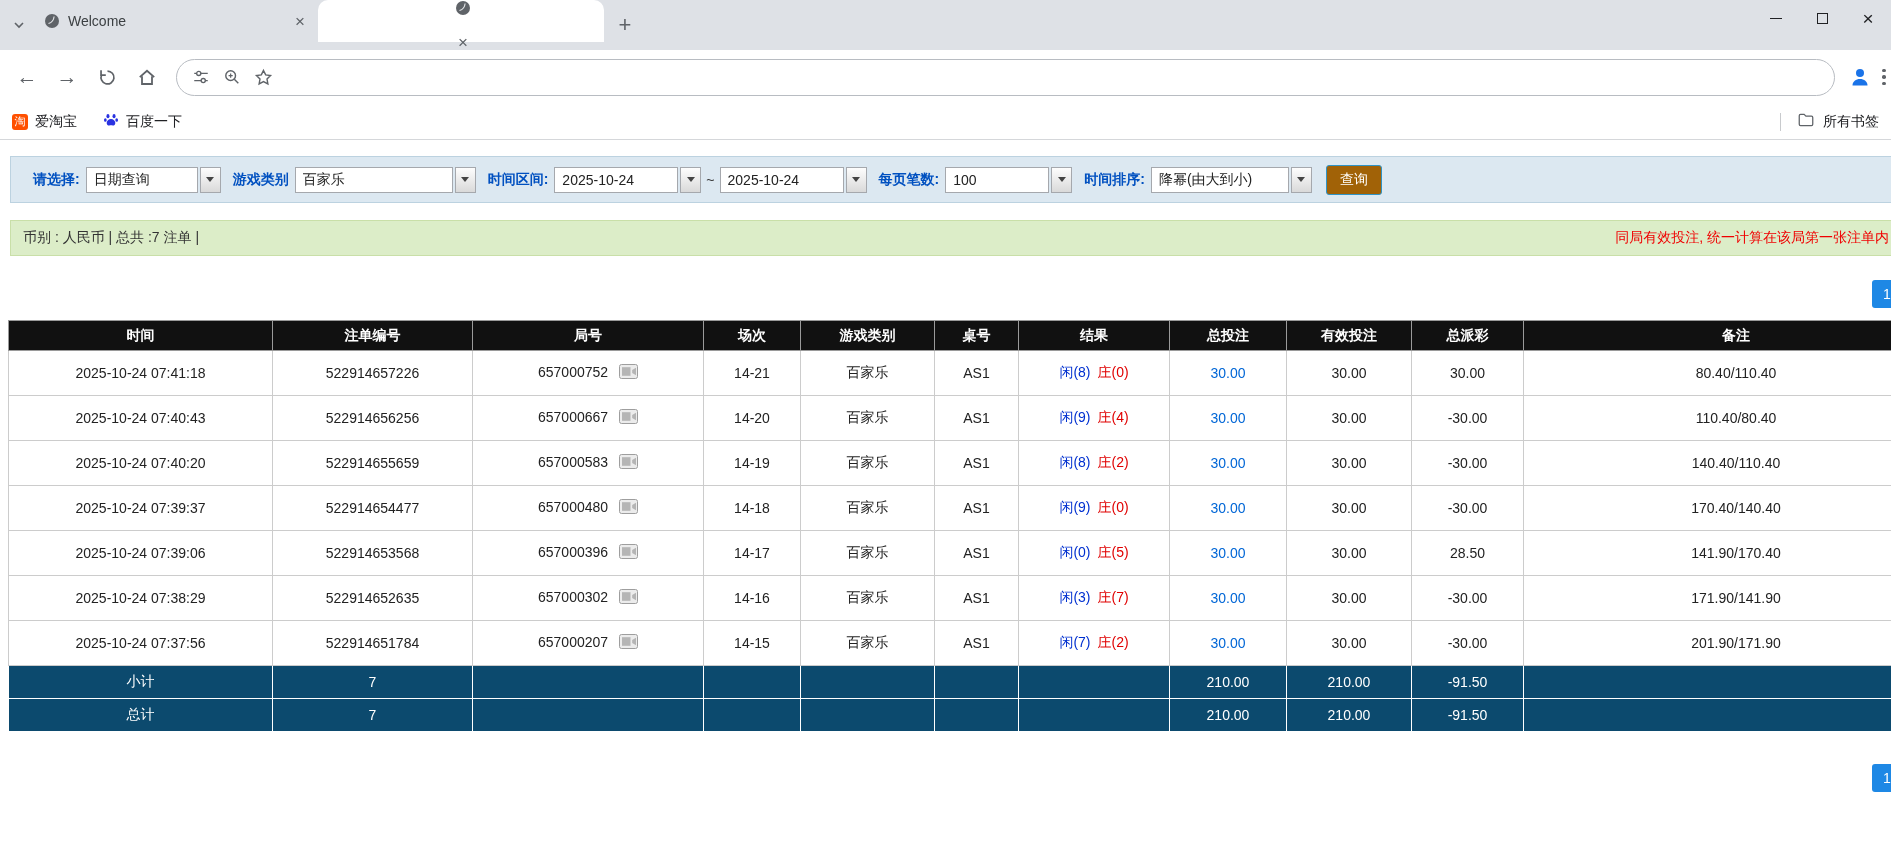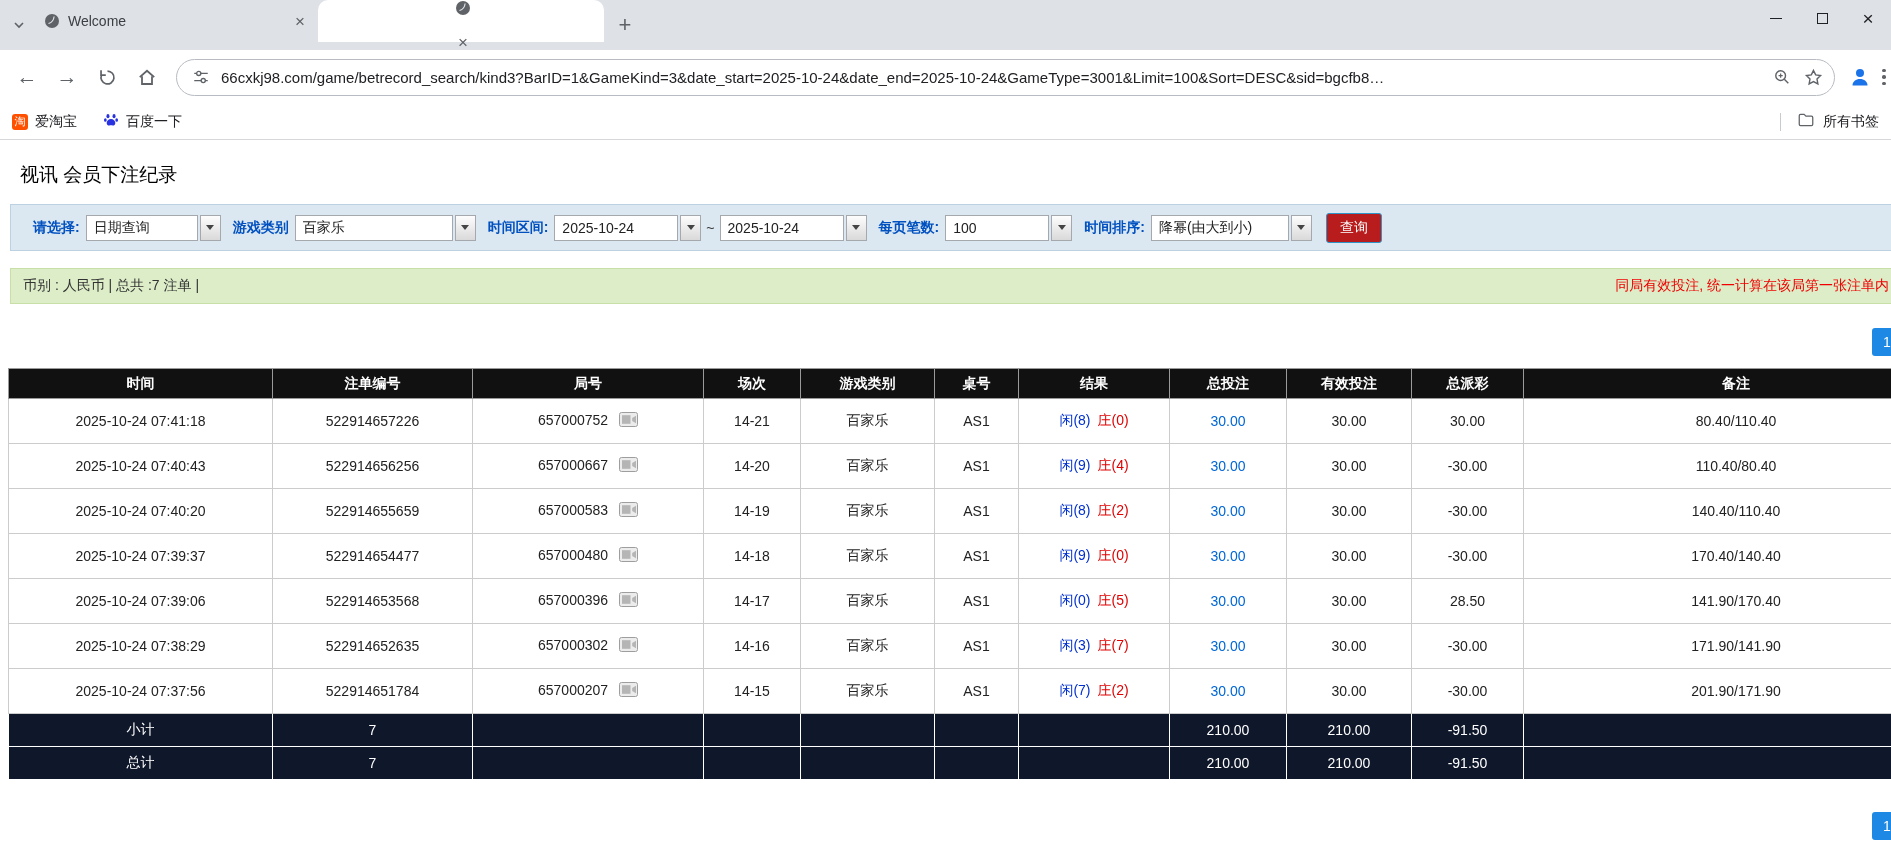--- a/index.html
+++ b/index.html
@@ -49,34 +49,34 @@
   .combo { display:inline-flex; align-items:center; }
   .combo-text { height:26px; background:#fff; border:1px solid #a5a8ad; display:flex; align-items:center; padding:0 7px; color:#222; white-space:nowrap; }
   .combo-arrow { width:21px; height:26px; margin-left:2px; background:linear-gradient(#fdfdfd,#d9d9d9); border:1px solid #a5a8ad; display:flex; align-items:center; justify-content:center; cursor:pointer; }
   .combo-arrow::after { content:""; border-left:4px solid transparent; border-right:4px solid transparent; border-top:5px solid #444; }
   .w-query .combo-text { width:112px; }
   .w-game  .combo-text { width:158px; }
   .w-date  .combo-text { width:124px;text-align:right; }
   .w-size  .combo-text { width:104px; }
   .w-sort  .combo-text { width:138px; }
   .tilde { margin:0 5px; color:#333; }
-  .search-btn { margin-left:14px; background:#b91c1c; color:#fff; border:1px solid #2f93c6; border-radius:3px; font-size:14px; padding:5px 13px; cursor:pointer; font-family:inherit; }
+  .search-btn { margin-left:14px; background:#a16207; color:#fff; border:1px solid #2f93c6; border-radius:3px; font-size:14px; padding:5px 13px; cursor:pointer; font-family:inherit; }
 
   .summary-bar { margin:17px 0 0 10px; width:1938px; height:36px; background:#dcedc8; border:1px solid #c9dfa8; display:flex; align-items:center; justify-content:space-between; padding:0 58px 0 12px; font-size:14px; color:#333; }
   .notice { color:#f00000;margin-left:42px; }
 
   .pager-row { position:relative; height:30px; margin-top:24px; }
   .pager-row.bottom { margin-top:32px; }
   .page-btn { position:absolute; left:1872px; top:0; width:30px; height:28px; background:#1e88e5; color:#fff; font-size:14px; display:flex; align-items:center; justify-content:center; border-radius:3px; cursor:pointer; }
 
   
   table.bets { margin:10px 0 0 8px; width:1940px; border-collapse:collapse; table-layout:fixed; font-size:14px; }
   table.bets thead th { background:#111; color:#fff; height:30px; font-weight:bold; border:1px solid #9a9a9a; }
   table.bets tbody td { height:45px; border:1px solid #ccc; text-align:center; color:#222; background:#fff; }
-  table.bets tfoot td { height:33px; background:#0f172a; color:#fff; border:1px solid #fff; text-align:center; }
+  table.bets tfoot td { height:33px; background:#0c4a6e; color:#fff; border:1px solid #fff; text-align:center; }
   .player { color:#0030d0; margin-right:7px; }
   .banker { color:#e00000; }
   .bet-link { color:#0066d6; cursor:pointer; }
   .neg { color:#e00000; }
   tfoot .neg { color:#e00000; }
   .video-icon { display:inline-block; vertical-align:middle; margin-left:7px; cursor:pointer; }
 </style>
 </head>
 <body>
 
@@ -141,21 +141,20 @@
     </span>
 
     <div class="url-bar">
       <span class="url-icon">
         <svg width="18" height="18" viewBox="0 0 20 20">
             <path d="M2.5 6h15M2.5 14h15" stroke="#5f6368" stroke-width="1.5"></path>
             <circle cx="7.5" cy="6" r="2.3" fill="#fff" stroke="#5f6368" stroke-width="1.5"></circle>
             <circle cx="12.5" cy="14" r="2.3" fill="#fff" stroke="#5f6368" stroke-width="1.5"></circle>
           </svg>
       </span>
-      <span class="url-text">66cxkj98.com/game/betrecord_search/kind3?BarID=1&amp;GameKind=3&amp;date_start=2025-10-24&amp;date_end=2025-10-24&amp;GameType=3001&amp;Limit=100&amp;Sort=DESC&amp;sid=bgcfb8…</span>
       <span class="url-icon">
         <svg width="18" height="18" viewBox="0 0 20 20">
             <circle cx="8.5" cy="8.5" r="5.4" fill="none" stroke="#5f6368" stroke-width="1.6"></circle>
             <path d="M12.6 12.6L17 17" stroke="#5f6368" stroke-width="1.6"></path>
             <path d="M6.2 8.5h4.6M8.5 6.2v4.6" stroke="#5f6368" stroke-width="1.3"></path>
           </svg>
       </span>
       <span class="url-icon">
         <svg width="19" height="19" viewBox="0 0 20 20">
             <path d="M10 2.6l2.3 4.7 5.1.7-3.7 3.6.9 5.1L10 14.3l-4.6 2.4.9-5.1L2.6 8l5.1-.7z" fill="none" stroke="#5f6368" stroke-width="1.5"></path>
@@ -198,21 +197,20 @@
       <span>
         <svg width="18" height="18" viewBox="0 0 20 20">
             <path d="M2.5 5.2c0-.8.6-1.4 1.4-1.4h4l2 2h6.2c.8 0 1.4.6 1.4 1.4v7.6c0 .8-.6 1.4-1.4 1.4H3.9c-.8 0-1.4-.6-1.4-1.4z" fill="none" stroke="#5f6368" stroke-width="1.4"></path>
           </svg>
       </span>
       <span>所有书签</span>
     </span>
   </div>
 
   <div class="page">
-    <div class="page-title">视讯 会员下注纪录</div>
 
     <div class="filter-bar">
       <span class="flabel">请选择:</span>
       <span class="combo w-query">
         <span class="combo-text">日期查询</span>
         <span class="combo-arrow"></span>
       </span>
 
       <span class="flabel">游戏类别</span>
       <span class="combo w-game">

